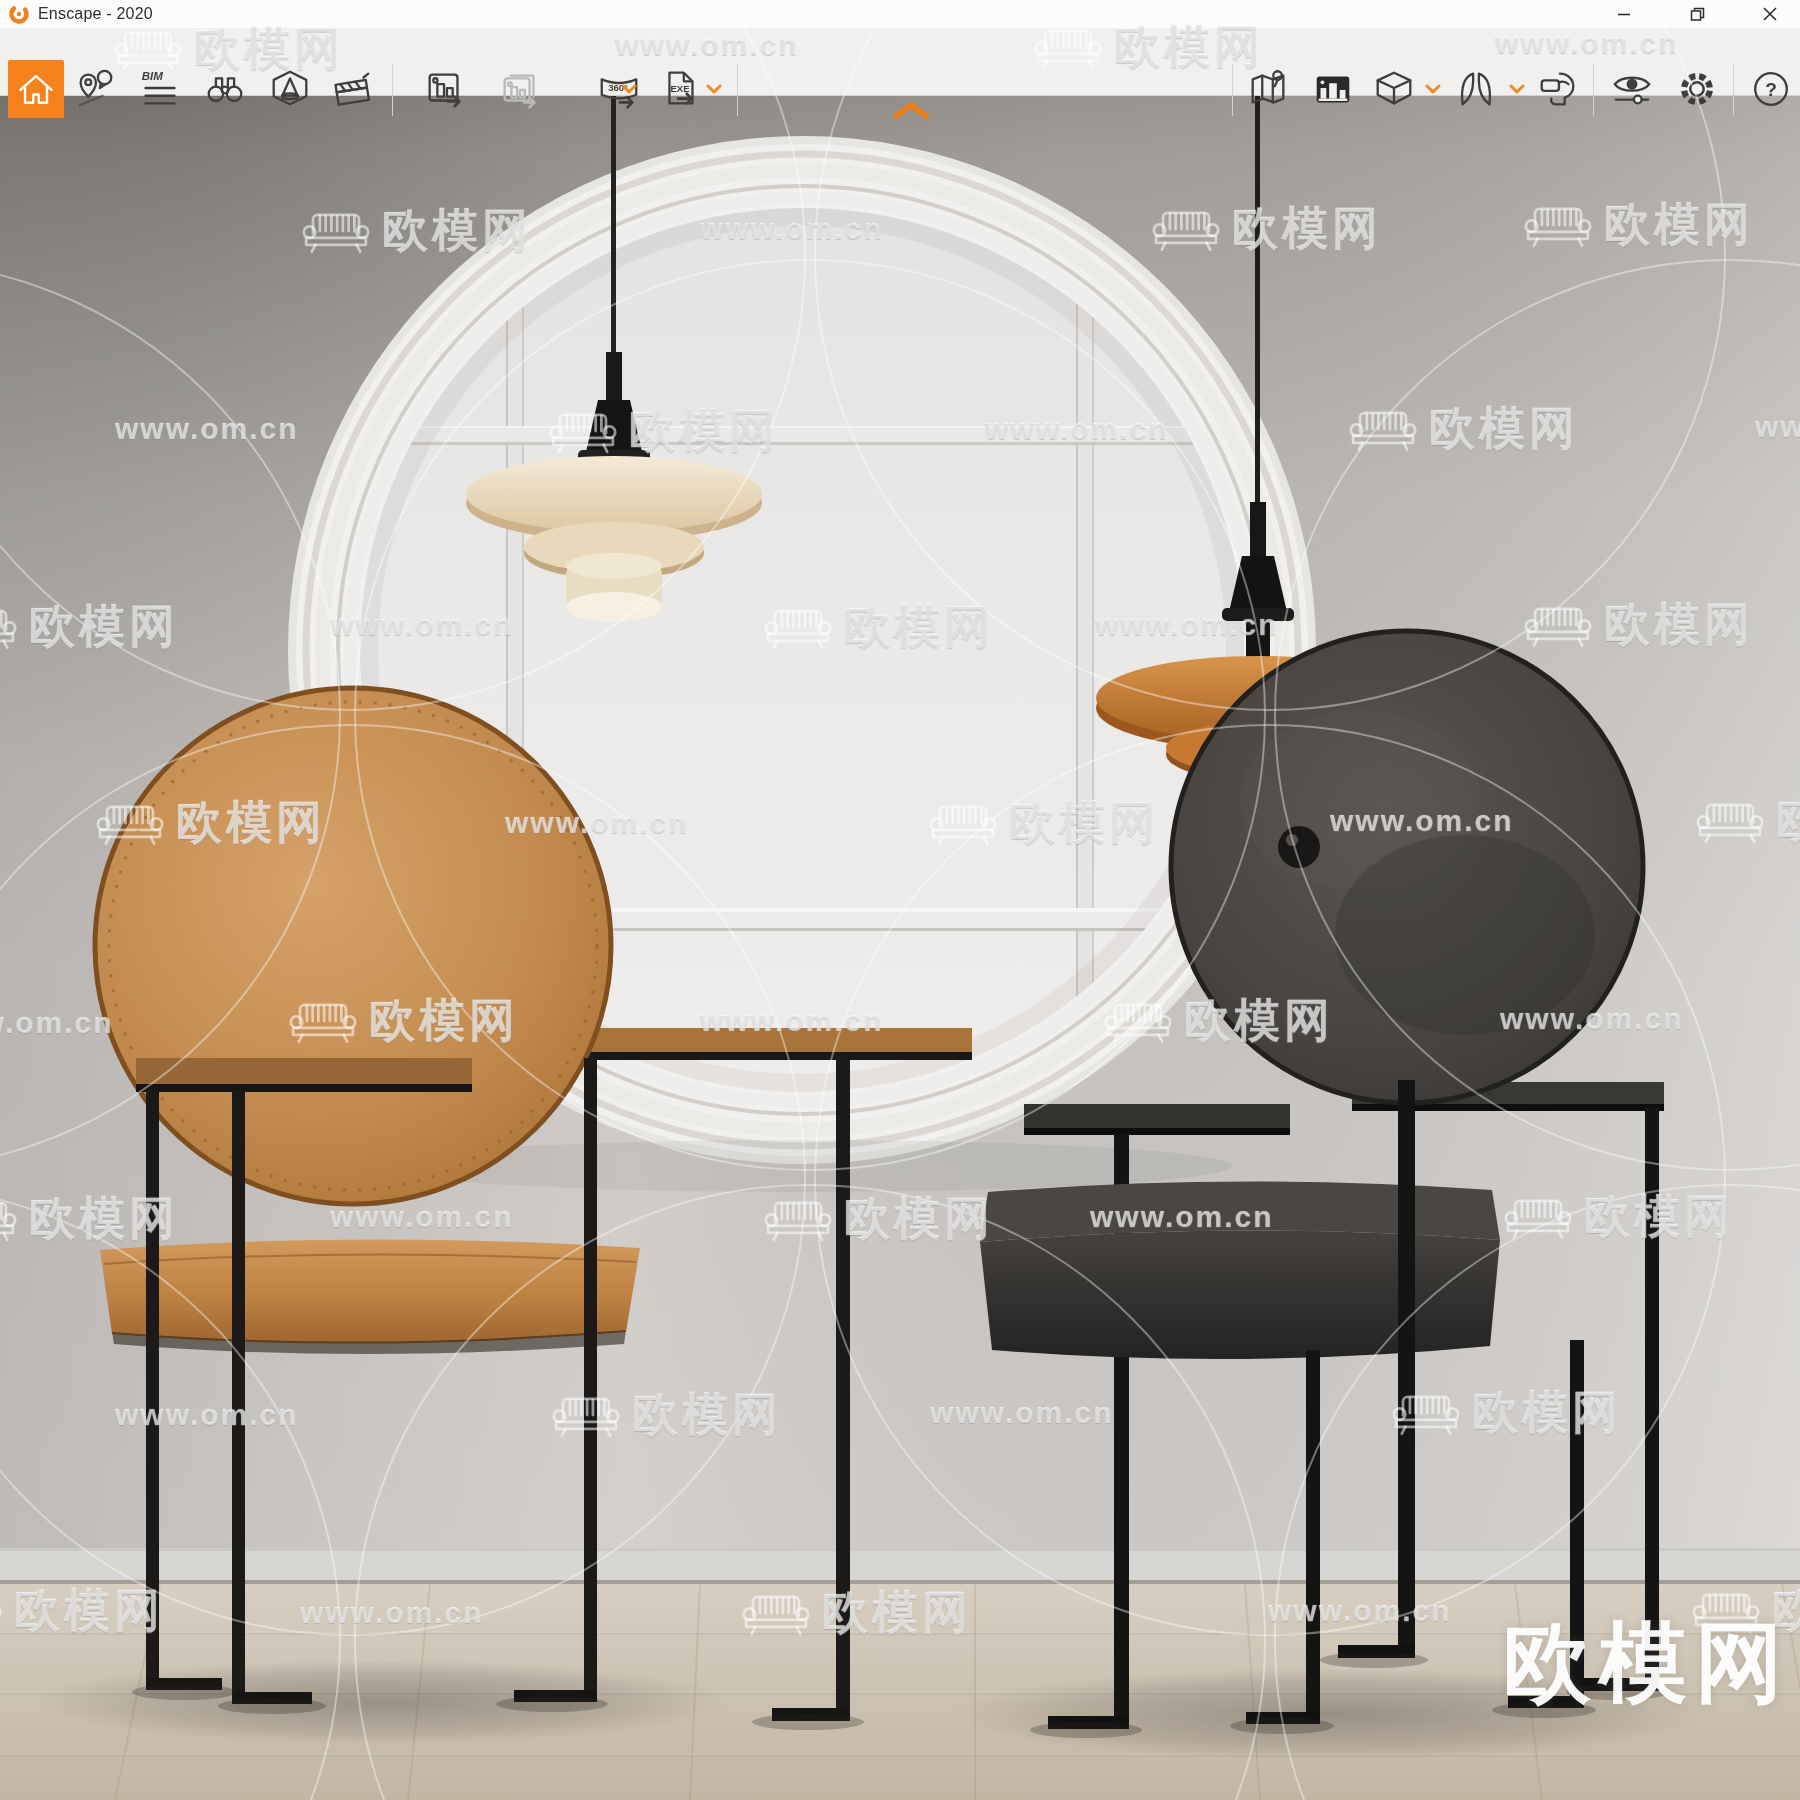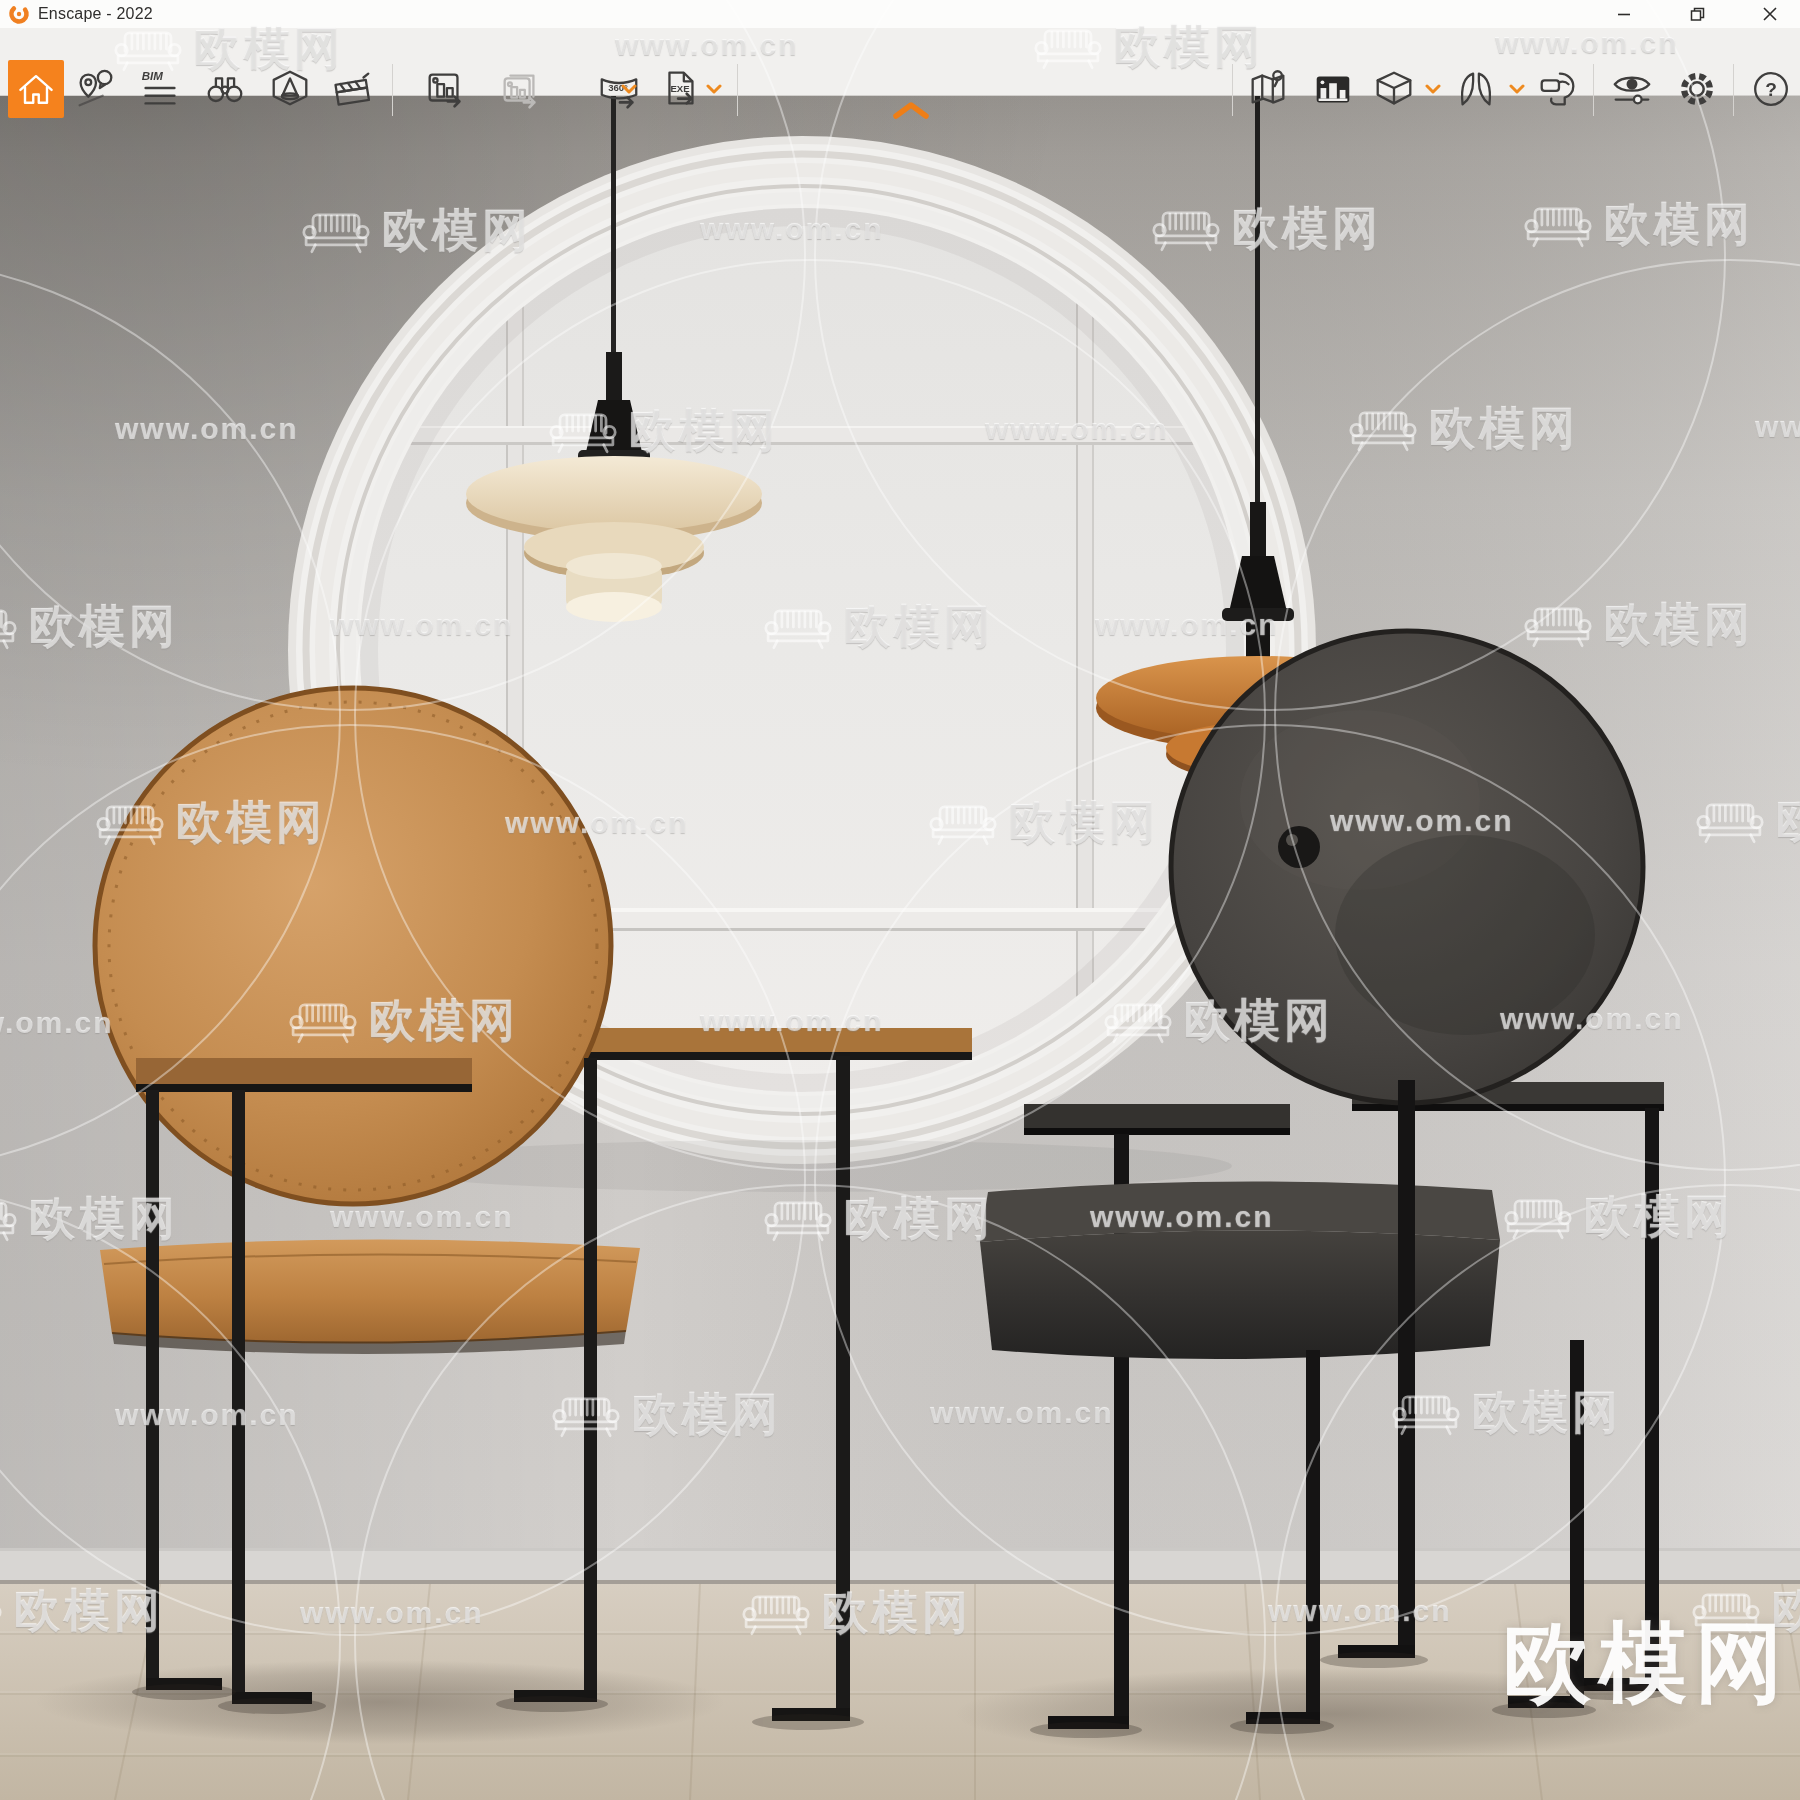--- a/index.html
+++ b/index.html
@@ -279,21 +279,21 @@
     <ellipse cx="1618" cy="1692" rx="52" ry="8"></ellipse>
   </g>
 </svg>
 </div>
 
 <div class="titlebar">
   <svg class="logo" viewBox="0 0 22 22">
     <circle cx="11" cy="11" r="7.5" fill="none" stroke="#f08021" stroke-width="4.6" stroke-dasharray="34 13" transform="rotate(-35 11 11)" stroke-linecap="round"></circle>
     <circle cx="11" cy="11" r="2.2" fill="#f08021"></circle>
   </svg>
-  <span class="title">Enscape - 2022</span>
+  <span class="title">Enscape - 2020</span>
   <button class="winbtn" style="left:1601px;">
     <svg width="14" height="14" viewBox="0 0 14 14">
       <line x1="1" y1="7.5" x2="13" y2="7.5" stroke="#2d2c2b" stroke-width="1.6"></line>
     </svg>
   </button>
   <button class="winbtn" style="left:1674px;">
     <svg width="15" height="15" viewBox="0 0 15 15">
       <rect x="1.5" y="4" width="9" height="9" fill="none" stroke="#2d2c2b" stroke-width="1.5"></rect>
       <path d="M4.5,4 V1.5 H13.5 V10.5 H10.5" fill="none" stroke="#2d2c2b" stroke-width="1.5"></path>
     </svg>

